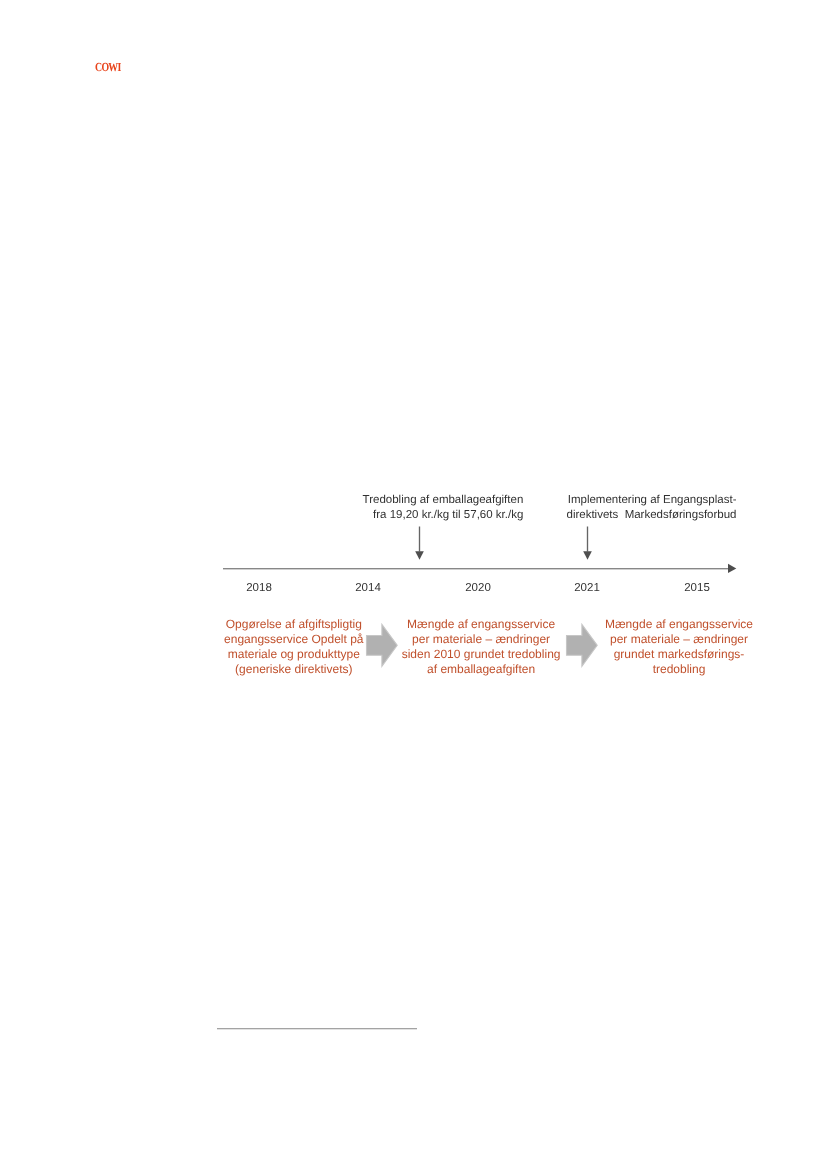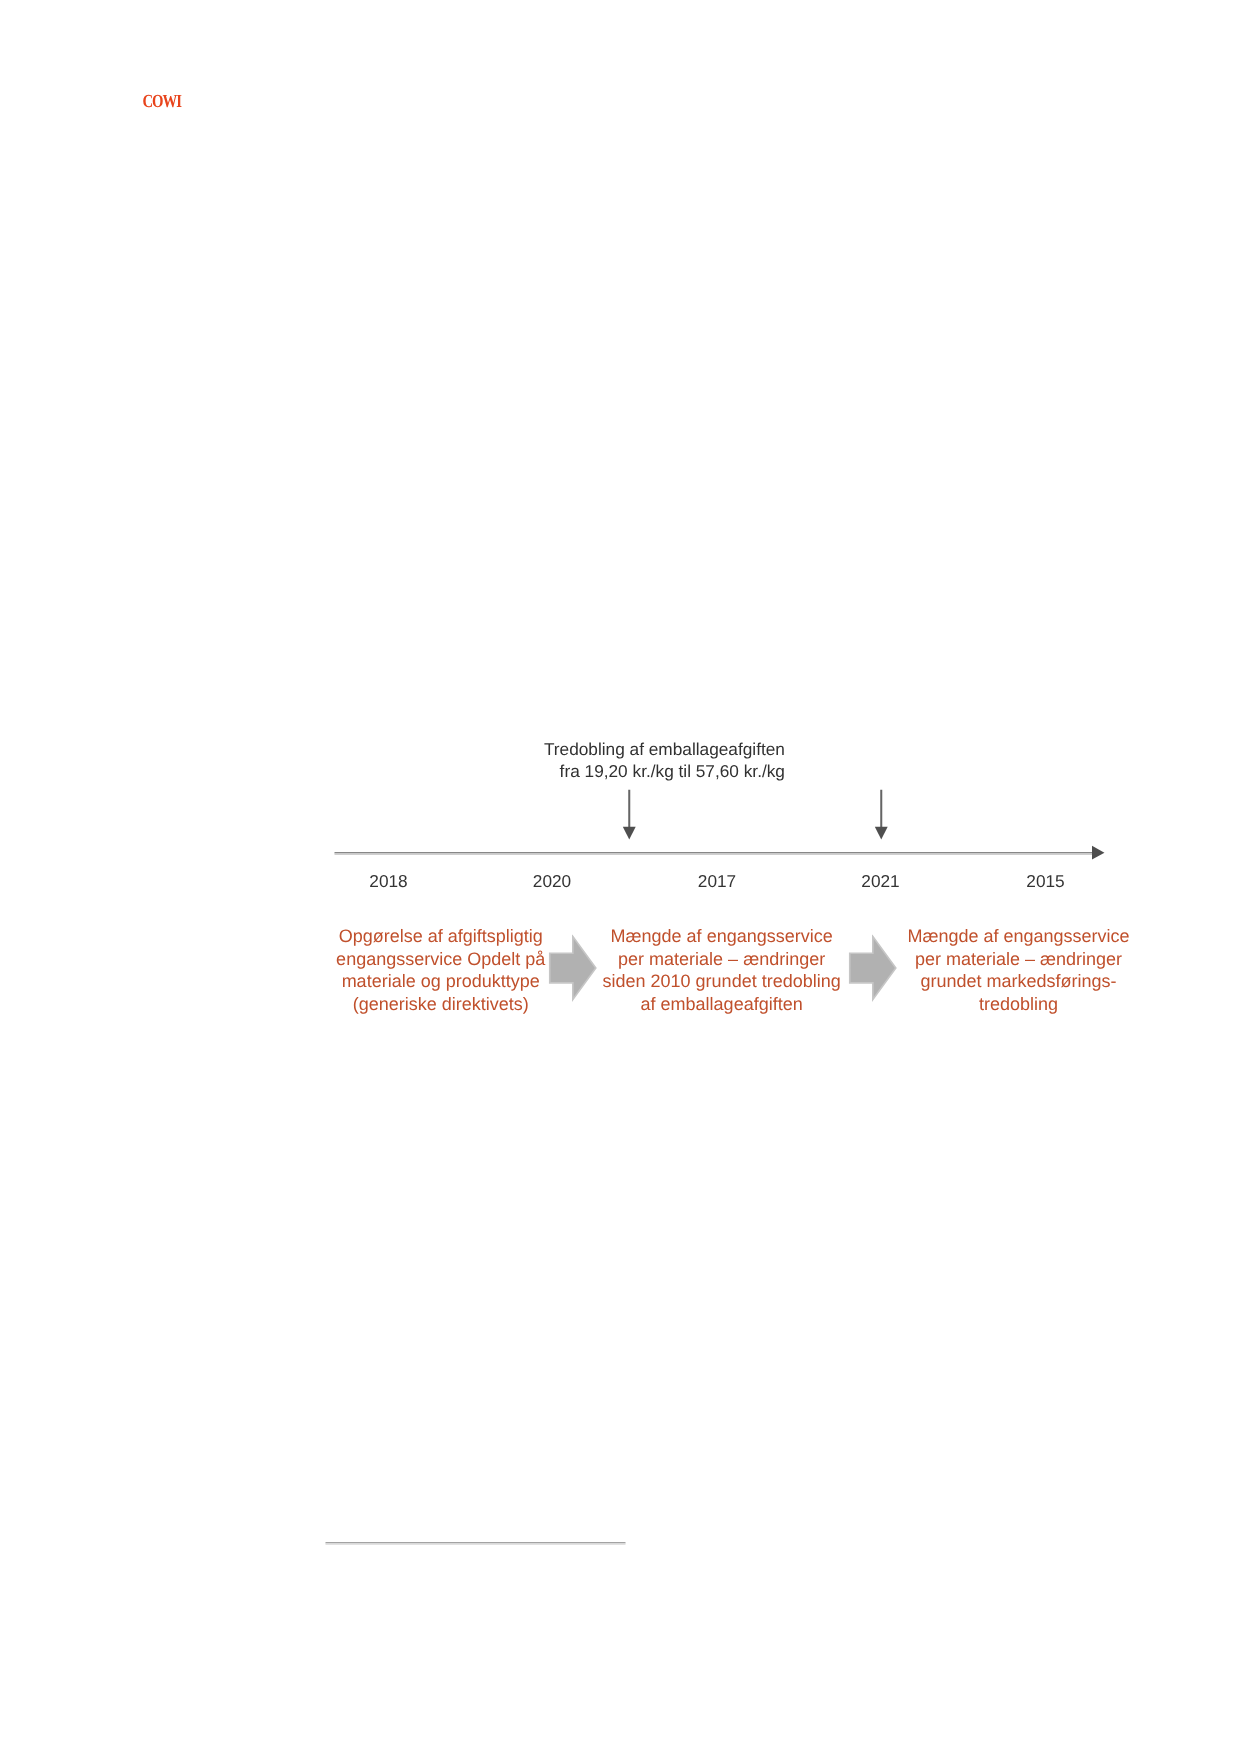--- a/index.html
+++ b/index.html
@@ -111,34 +111,38 @@
   <div class="logo">COWI</div>
 
   <div class="figure">
     <div class="axis-line"></div>
     <div class="axis-line2"></div>
     <svg class="axis-head" style="left:726px; top:562px;" width="12" height="13" viewBox="0 0 12 13">
       <path d="M2.0 1.85 L10.3 6.45 L2.0 10.95 Z" fill="#4d4d4d"></path>
     </svg>
 
     <div class="year" style="left:229px">2018</div>
-    <div class="year" style="left:338px">2020</div>
-    <div class="year" style="left:448px">2017</div>
+    <div class="year" style="left:338px">2014</div>
+    <div class="year" style="left:448px">2020</div>
     <div class="year" style="left:557px">2021</div>
     <div class="year" style="left:667px">2015</div>
 
     <div class="note" style="left:283.3px; top:493.0px; width:240px;">
       <div>Tredobling af emballageafgiften</div>
       <div>fra 19,20 kr./kg til 57,60 kr./kg</div>
     </div>
     <svg class="vmark" style="left:414.6px; top:525.6px;" width="10" height="34" viewBox="0 0 10 34">
       <line x1="4.5" y1="0.5" x2="4.5" y2="25.6" stroke="#656565" stroke-width="1.35"></line>
       <path d="M0.2 25.2 L8.8 25.2 L4.5 33.7 Z" fill="#4f4f4f"></path>
     </svg>
 
+    <div class="note" style="left:496.5px; top:493.0px; width:240px;">
+      <div>Implementering af Engangsplast-</div>
+      <div>direktivets&nbsp; Markedsføringsforbud</div>
+    </div>
     <svg class="vmark" style="left:582.5px; top:525.6px;" width="10" height="34" viewBox="0 0 10 34">
       <line x1="4.5" y1="0.5" x2="4.5" y2="25.6" stroke="#656565" stroke-width="1.35"></line>
       <path d="M0.2 25.2 L8.8 25.2 L4.5 33.7 Z" fill="#4f4f4f"></path>
     </svg>
 
     <div class="step" style="left:213.8px; top:616.8px; width:160px;">
       <div>Opgørelse af afgiftspligtig</div>
       <div>engangsservice Opdelt på</div>
       <div>materiale og produkttype</div>
       <div>(generiske direktivets)</div>

